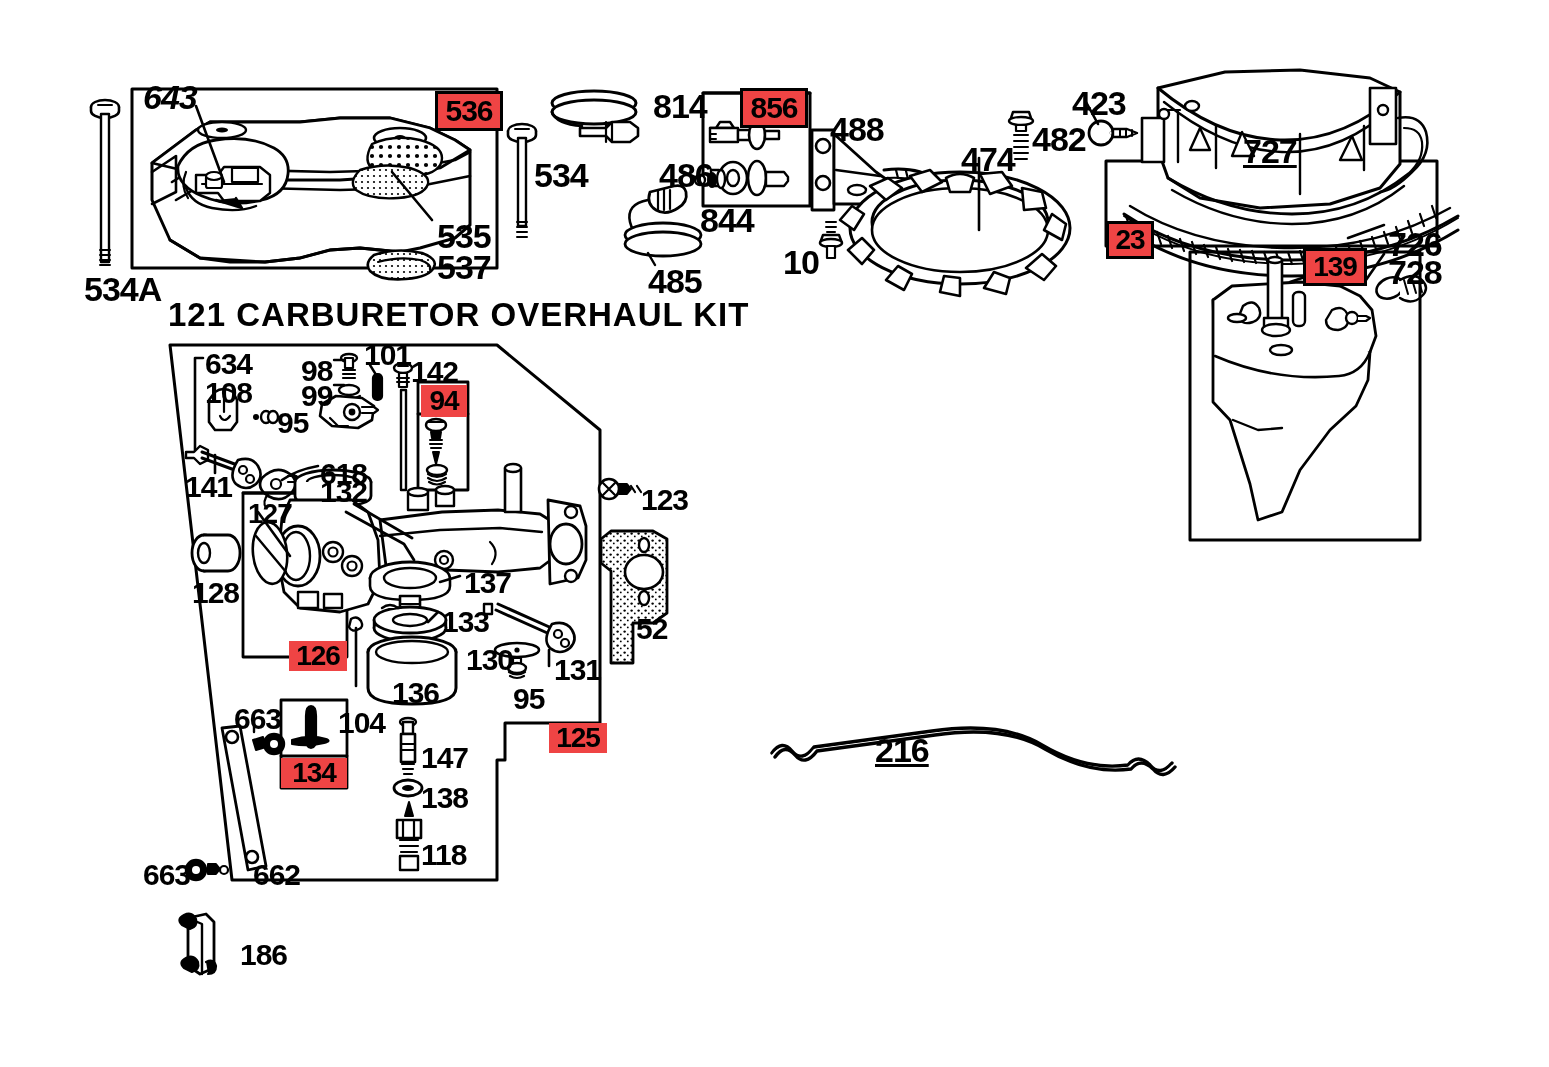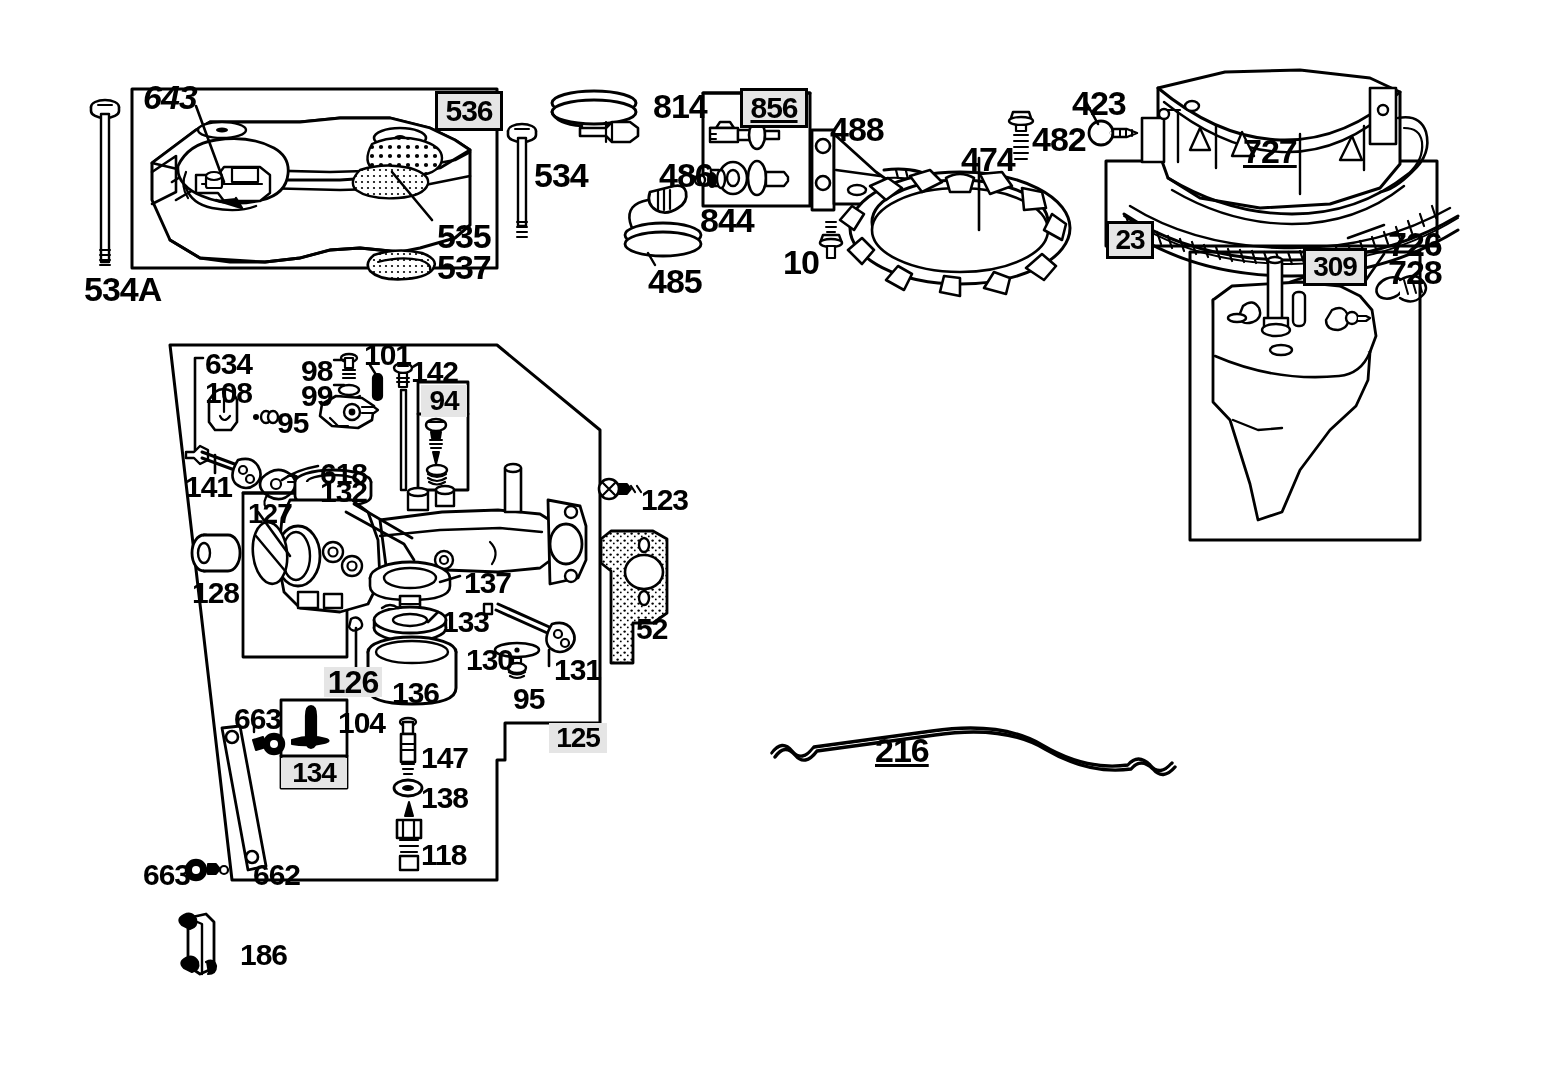--- a/index.html
+++ b/index.html
@@ -7,21 +7,21 @@
   body{width:1549px;height:1067px;position:relative;overflow:hidden;
        font-family:"Liberation Sans","DejaVu Sans",sans-serif;color:#000;}
   #stage{position:absolute;left:0;top:0;width:1549px;height:1067px;}
   svg.layer{position:absolute;left:0;top:0;width:1549px;height:1067px;}
   .lbl{position:absolute;font-weight:700;letter-spacing:-1px;
        font-family:"Liberation Sans","DejaVu Sans",sans-serif;white-space:nowrap;
        line-height:1;color:#000;}
   .s34{font-size:34px;}
   .s30{font-size:30px;}
   .s28{font-size:28px;}
-  .boxlbl{position:absolute;border:3px solid #000;background:#e5e5e5;
+  .boxlbl{position:absolute;border:3px solid #000;background:#ef4444;
           font-weight:700;display:flex;align-items:center;justify-content:center;
           font-family:"Liberation Sans","DejaVu Sans",sans-serif;letter-spacing:-1px;}
   .title{position:absolute;font-weight:700;font-size:33px;letter-spacing:1px;
          font-family:"Liberation Sans","DejaVu Sans",sans-serif;white-space:nowrap;}
 </style>
 </head>
 <body>
 
 <div id="stage">
 
@@ -550,20 +550,21 @@
 
       <g>
         <path d="M772 753 q10 -14 20 -2 q10 12 22 -4 l118 -16 q70 -10 110 14 q44 26 86 20 q10 -12 22 0 q10 12 22 -2" stroke-width="3.4" fill="none"></path>
         <path d="M772 753 q10 -14 20 -2 q10 12 22 -4 l118 -16 q70 -10 110 14 q44 26 86 20 q10 -12 22 0 q10 12 22 -2" stroke-width="1.4" stroke="#fff" fill="none" transform="translate(0,3)"></path>
         <path d="M775 757 q10 -14 20 -2 q10 12 22 -4 l118 -16 q70 -10 110 14 q44 26 86 20 q10 -12 22 0 q10 12 22 -2" stroke-width="3.4" fill="none"></path>
       </g>
 
     </g>
   </svg>
 
+  <div class="title" style="left:168px;top:296px;">121 CARBURETOR OVERHAUL KIT</div>
 
   <div class="lbl s34" style="left:143px;top:80px;font-style:italic;">643</div>
   <div class="lbl s34" style="left:437px;top:219px;">535</div>
   <div class="lbl s34" style="left:437px;top:250px;">537</div>
   <div class="lbl s34" style="left:534px;top:158px;">534</div>
   <div class="lbl s34" style="left:84px;top:272px;">534A</div>
 
   <div class="lbl s34" style="left:653px;top:89px;">814</div>
   <div class="lbl s34" style="left:659px;top:158px;">486</div>
   <div class="lbl s34" style="left:700px;top:203px;text-align:right;">844</div>
@@ -602,22 +603,22 @@
   <div class="lbl s30" style="left:421px;top:743px;">147</div>
   <div class="lbl s30" style="left:421px;top:783px;">138</div>
   <div class="lbl s30" style="left:421px;top:840px;">118</div>
   <div class="lbl s30" style="left:641px;top:485px;">123</div>
   <div class="lbl s30" style="left:636px;top:614px;text-align:right;">52</div>
   <div class="lbl s30" style="left:240px;top:940px;">186</div>
 
   <div class="lbl s34" style="left:875px;top:733px;text-decoration:underline;">216</div>
 
   <div class="boxlbl" style="left:435px;top:91px;width:62px;height:34px;font-size:30px;">536</div>
-  <div class="boxlbl" style="left:740px;top:88px;width:62px;height:34px;font-size:30px;text-decoration:underline;">856</div>
+  <div class="boxlbl" style="left:740px;top:88px;width:62px;height:34px;font-size:30px;">856</div>
   <div class="boxlbl" style="left:1106px;top:221px;width:42px;height:32px;font-size:28px;">23</div>
-  <div class="boxlbl" style="left:1303px;top:248px;width:58px;height:32px;font-size:28px;">309</div>
+  <div class="boxlbl" style="left:1303px;top:248px;width:58px;height:32px;font-size:28px;">139</div>
   <div class="boxlbl" style="left:421px;top:385px;width:46px;height:32px;font-size:28px;border:none;">94</div>
   <div class="lbl s28" style="left:248px;top:500px;">127</div>
-  <div class="boxlbl" style="left:289px;top:667px;width:58px;height:30px;font-size:32px;border:none;margin-left:35px;">126</div>
+  <div class="boxlbl" style="left:289px;top:641px;width:58px;height:30px;font-size:28px;border:none;">126</div>
   <div class="boxlbl" style="left:281px;top:758px;width:66px;height:30px;font-size:28px;border:none;">134</div>
   <div class="boxlbl" style="left:549px;top:723px;width:58px;height:30px;font-size:28px;border:none;">125</div>
 
 </div>
 
 </body></html>

